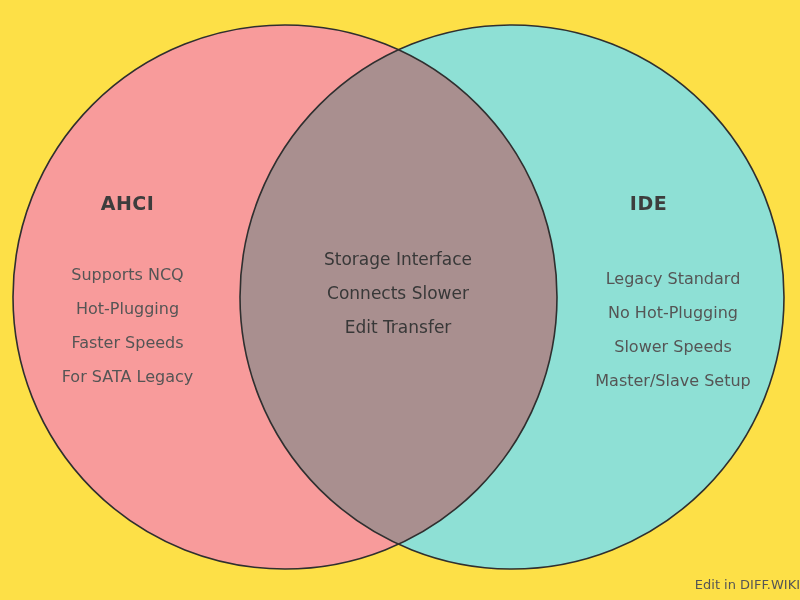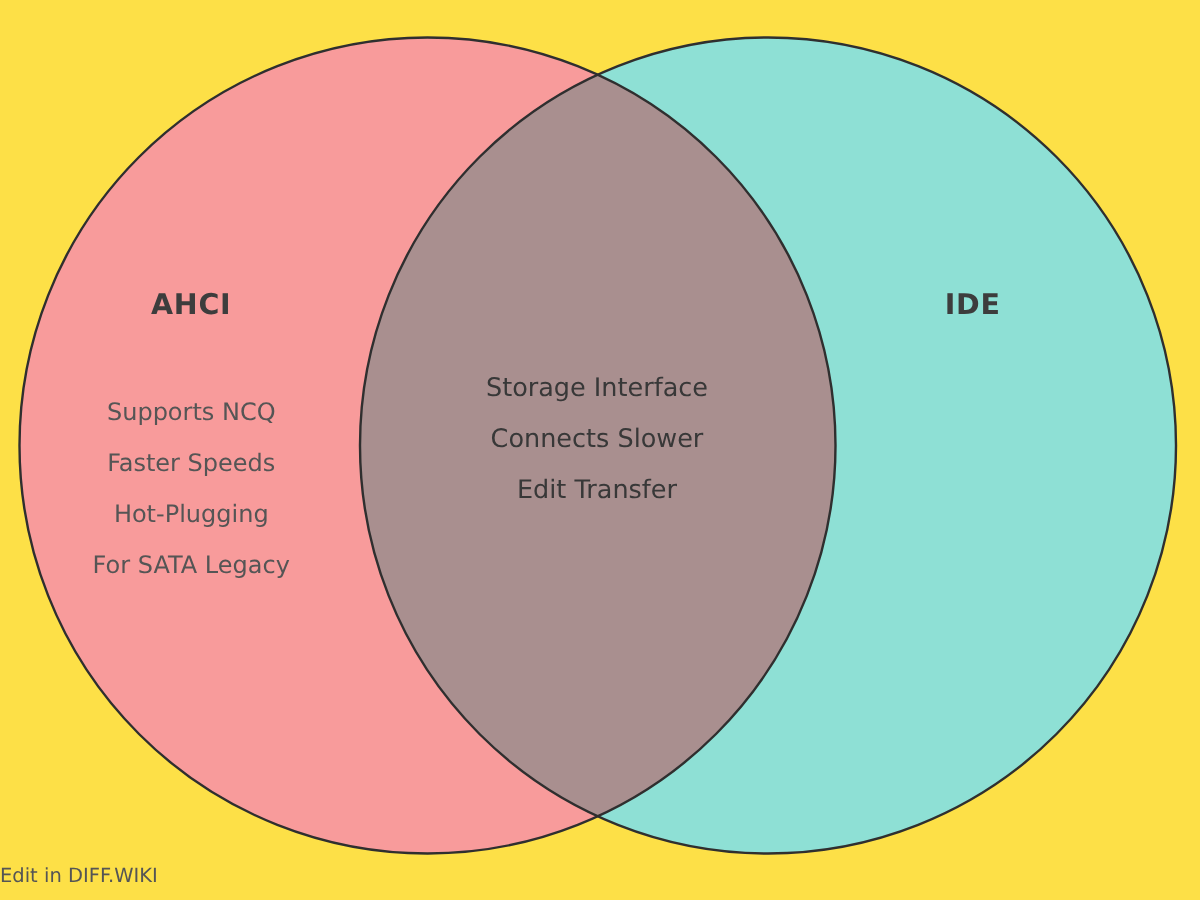--- a/index.html
+++ b/index.html
@@ -44,21 +44,21 @@
   }
   .item-list.center .item {
     font-size: 17px;
     color: #383838;
   }
   .footer {
     position: absolute;
     left: 0;
     top: 577px;
     width: 800px;
-    text-align: left;
+    text-align: right;
     font-size: 13px;
     font-weight: normal;
     color: #555555;
     cursor: pointer;
   }
 </style>
 </head>
 <body>
 
 <div id="canvas">
@@ -75,27 +75,33 @@
     <circle cx="285" cy="297" r="272" fill="none" stroke-width="1.6" stroke="#2f2f2f"></circle>
     <circle cx="512" cy="297" r="272" fill="none" stroke-width="1.6" stroke="#2f2f2f"></circle>
   </svg>
 
   <div class="label circle-title" style="left:55px; top:192px; width:145px;">AHCI</div>
 
   <div class="label circle-title" style="left:576px; top:192px; width:145px;">IDE</div>
 
   <div class="item-list" style="left:20px; top:258px; width:215px;">
     <div class="item">Supports NCQ</div>
+    <div class="item">Hot-Plugging</div>
     <div class="item">Faster Speeds</div>
-    <div class="item">Hot-Plugging</div>
     <div class="item">For SATA Legacy</div>
   </div>
 
   <div class="item-list center" style="left:288px; top:242px; width:220px;">
     <div class="item">Storage Interface</div>
     <div class="item">Connects Slower</div>
     <div class="item">Edit Transfer</div>
   </div>
 
+  <div class="item-list" style="left:558px; top:262px; width:230px;">
+    <div class="item">Legacy Standard</div>
+    <div class="item">No Hot-Plugging</div>
+    <div class="item">Slower Speeds</div>
+    <div class="item">Master/Slave Setup</div>
+  </div>
 
   <div class="footer">Edit in DIFF.WIKI</div>
 
 </div>
 
 </body></html>

